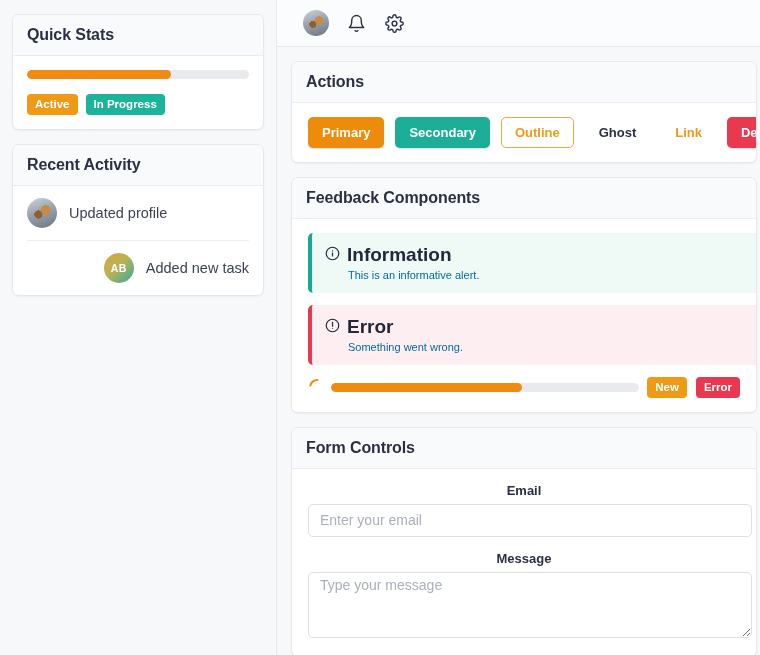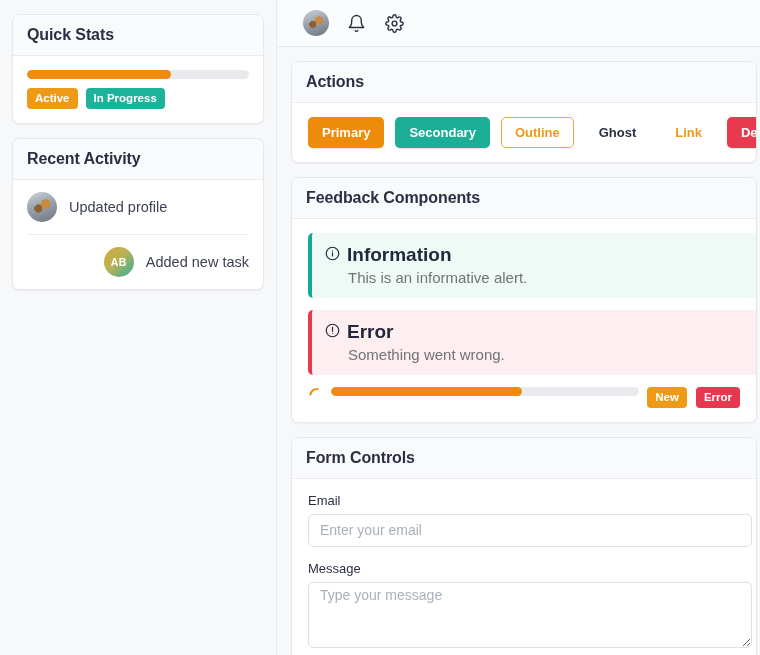--- a/index.html
+++ b/index.html
@@ -37,21 +37,21 @@
     font-size: 16px; font-weight: bold; color: #2b2f44; letter-spacing: -0.1px;
   }
   .card-body { padding: 14px; }
 
   
   .progress-track {
     height: 9px; border-radius: 5px; background: #e8eaed; overflow: hidden;
   }
   .progress-fill { height: 100%; background: #ef8c10; border-radius: 5px; }
 
-  .badge-row { display: flex; gap: 8px; margin-top: 9px; }
+  .badge-row { display: flex; gap: 8px; margin-top: 15px; }
   .badge {
     font-size: 11.5px; font-weight: bold; color: #fff;
     padding: 4px 8px; border-radius: 4px; line-height: 1.1;
     white-space: nowrap;
   }
   .badge.orange { background: #ef9a16; }
   .badge.teal   { background: #1db39a; }
   .badge.red    { background: #e8384f; }
 
   
@@ -122,38 +122,38 @@
     border-radius: 5px; padding: 11px 14px 12px 13px;
     border-left-width: 4px; border-left-style: solid;
     margin-bottom: 12px; width: 458px;
   }
   .alert.info  { background: #effaf7; border-left-color: #14ab93; }
   .alert.error { background: #fdeff1; border-left-color: #e8394f; }
   .alert-title {
     display: flex; align-items: center; gap: 7px;
     font-size: 19px; font-weight: bold; color: #23283c;
   }
-  .alert-desc { font-size: 15px; color: #737373; margin: 3px 0 0 23px; }
-
-  
-  .spin-row { display: flex; align-items: flex-start; gap: 4px; }
+  .alert-desc { font-size: 11px; color: #0369a1; margin: 3px 0 0 23px; }
+
+  
+  .spin-row { display: flex; align-items: center; gap: 4px; }
   .spinner { width: 19px; height: 19px; flex: 0 0 19px; }
   .bar2 {
     flex: 1; height: 9px; border-radius: 5px;
     background: #e8eaed; overflow: hidden; margin-right: 4px;
   }
   .bar2 > div { height: 100%; background: #ef8c10; border-radius: 5px; }
   .spin-badges { display: flex; gap: 9px; }
 
   
   .field { margin-bottom: 14px; }
   .field:last-child { margin-bottom: 0; }
   .field label {
-    display: block; font-size: 13px; font-weight: normal;
-    color: #2b2f44; margin-bottom: 6px;
+    display: block; font-size: 13px; font-weight: bold;
+    color: #2b2f44; margin-bottom: 6px; text-align: center;
   }
   .field input, .field textarea {
     width: 444px; border: 1px solid #dcdfe4; border-radius: 5px;
     background: #fff; padding: 4px 11px;
     font-family: "Liberation Sans", sans-serif; font-size: 14px; color: #2b2f44;
   }
   .field input::placeholder, .field textarea::placeholder { color: #aab0ba; }
   .field input { height: 33px; }
   .field textarea { height: 66px; resize: vertical; }
 </style>

